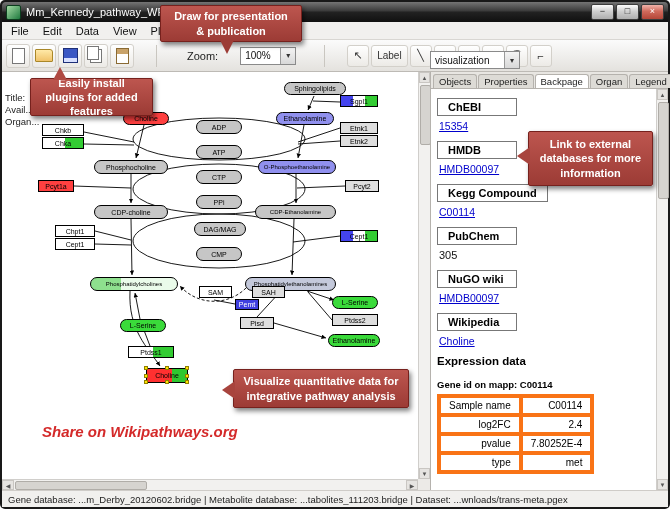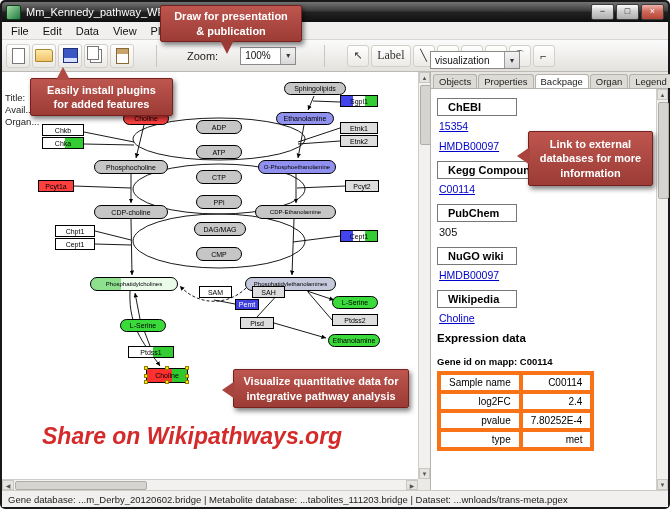--- a/index.html
+++ b/index.html
@@ -19,21 +19,21 @@
   
   #menubar{position:absolute;left:2px;top:22px;width:666px;height:18px;background:#f1f0ee;
     border-bottom:1px solid #d8d6d2;display:flex;align-items:center;padding-left:2px;box-sizing:border-box;}
   .menu-item{font-size:11px;padding:10px 7px;color:#111;}
   #toolbar{position:absolute;left:2px;top:40px;width:666px;height:32px;
     background:linear-gradient(#fbfbfb,#e4e2de);border-bottom:1px solid #bdbab5;
     display:flex;align-items:center;padding:0 4px;box-sizing:border-box;gap:18px;}
   .tb-btn{width:24px;height:24px;border:1px solid #d3d0ca;border-radius:3px;background:linear-gradient(#fff,#eceae6);
     display:flex;align-items:center;justify-content:center;box-sizing:border-box;}
   .tb-btn.glyph{width:22px;height:22px;font-size:11px;color:#333;}
-  .tb-btn.wide{width:auto;padding:0 5px;font-size:12px;font-family:Liberation Serif, serif;}
+  .tb-btn.wide{width:auto;padding:0 5px;font-size:10px;}
   .tb-sep{width:1px;height:22px;background:#c9c6c0;margin:0 4px;}
   .tb-label{font-size:11px;color:#222;margin:0 4px 0 8px;}
   .tb-ico{display:block;}
   .new-file-icon{width:11px;height:14px;background:#fff;border:1px solid #777;}
   .open-file-icon{width:16px;height:11px;background:linear-gradient(#ffe9a8,#f0c36a);border:1px solid #a98728;border-radius:1px 3px 1px 1px;}
   .save-icon{width:13px;height:13px;background:#3a57c4;border:1px solid #1e2f77;box-shadow:inset 0 -4px 0 #d8e0ff;}
   .copy-icon{width:10px;height:12px;background:#fff;border:1px solid #777;box-shadow:3px 3px 0 -1px #fff,3px 3px 0 0 #777;margin:-3px 3px 3px -3px;}
   .paste-icon{width:11px;height:14px;background:#c9a36a;border:1px solid #8a6a33;box-shadow:inset 0 -9px 0 #fff;}
   .combo{height:18px;background:#fff;border:1px solid #8a8a8a;display:flex;align-items:center;
     font-size:10px;padding-left:4px;box-sizing:border-box;color:#111;}
@@ -111,26 +111,26 @@
     font-weight:bold;font-size:11px;text-align:center;display:flex;align-items:center;justify-content:center;
     padding:4px 8px;box-sizing:border-box;border-radius:2px;box-shadow:2px 3px 5px rgba(0,0,0,.5);
     z-index:60;line-height:1.3;}
   .tail-down{position:absolute;bottom:-13px;left:42%;width:0;height:0;
     border-left:7px solid transparent;border-right:7px solid transparent;border-top:14px solid #9c3b35;}
   .tail-up{position:absolute;top:-12px;left:18%;width:0;height:0;
     border-left:7px solid transparent;border-right:7px solid transparent;border-bottom:13px solid #b04a43;}
   .tail-left{position:absolute;left:-12px;width:0;height:0;
     border-top:9px solid transparent;border-bottom:9px solid transparent;border-right:13px solid #a8443d;}
   #callout-draw{left:160px;top:5px;width:142px;height:37px;}
-  #callout-plugins{left:30px;top:78px;width:143px;height:38px;}
+  #callout-plugins{left:30px;top:78px;width:123px;height:38px;}
   #callout-link{left:528px;top:131px;width:125px;height:55px;}
   #callout-link .tail-left{top:15px;}
   #callout-visualize{left:233px;top:369px;width:176px;height:39px;}
   #callout-visualize .tail-left{top:11px;}
-  #share-note{position:absolute;left:42px;top:423px;z-index:60;font-size:23px;font-style:italic;
+  #share-note{position:absolute;left:42px;top:423px;z-index:60;font-size:15px;font-style:italic;
     font-weight:bold;color:#d42a2a;white-space:nowrap;}
 </style>
 </head>
 <body>
 
 <div id="window">
 
   <div id="titlebar">
     <div class="app-icon"></div>
     <span class="title-text">Mm_Kennedy_pathway_WP1771_45176.gpml</span>
@@ -362,21 +362,21 @@
     <div id="tabs">
         <div class="tab">Objects</div>
         <div class="tab">Properties</div>
         <div class="tab active">Backpage</div>
         <div class="tab">Organ</div>
         <div class="tab">Legend</div>
       </div>
     <div id="panel-body">
       <div id="bp-sections">
           <div class="bp-section"><div class="bp-header">ChEBI</div><div class="bp-link">15354</div></div>
-          <div class="bp-section"><div class="bp-link">HMDB00097</div></div>
+          <div class="bp-section"><div class="bp-header">HMDB</div><div class="bp-link">HMDB00097</div></div>
           <div class="bp-section"><div class="bp-header">Kegg Compound</div><div class="bp-link">C00114</div></div>
           <div class="bp-section"><div class="bp-header">PubChem</div><div class="bp-plain">305</div></div>
           <div class="bp-section"><div class="bp-header">NuGO wiki</div><div class="bp-link">HMDB00097</div></div>
           <div class="bp-section"><div class="bp-header">Wikipedia</div><div class="bp-link">Choline</div></div>
         </div>
       <div class="bp-exp">Expression data</div>
       <div class="bp-geneid">Gene id on mapp: C00114</div>
       <table id="exp-table">
           <tbody id="exp-tbody">
             <tr>

